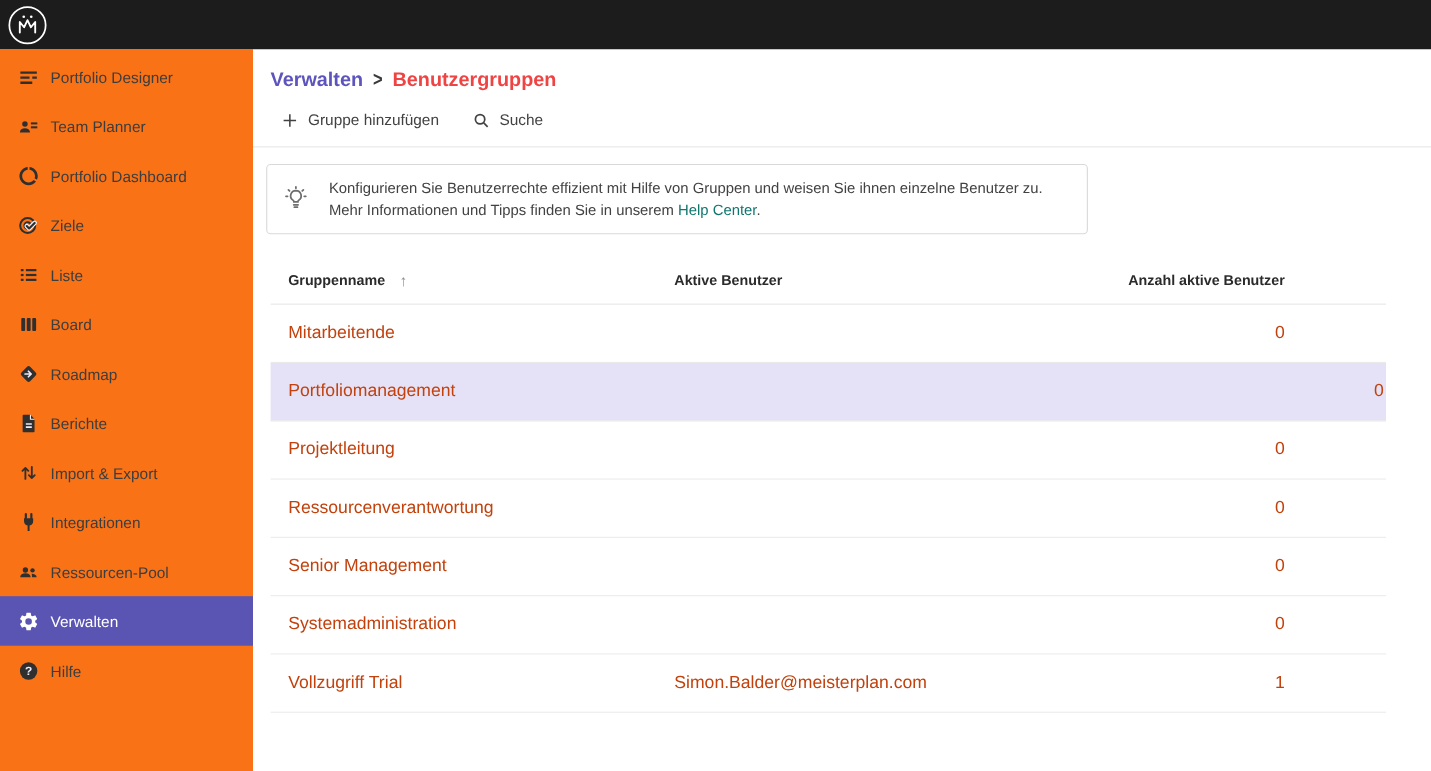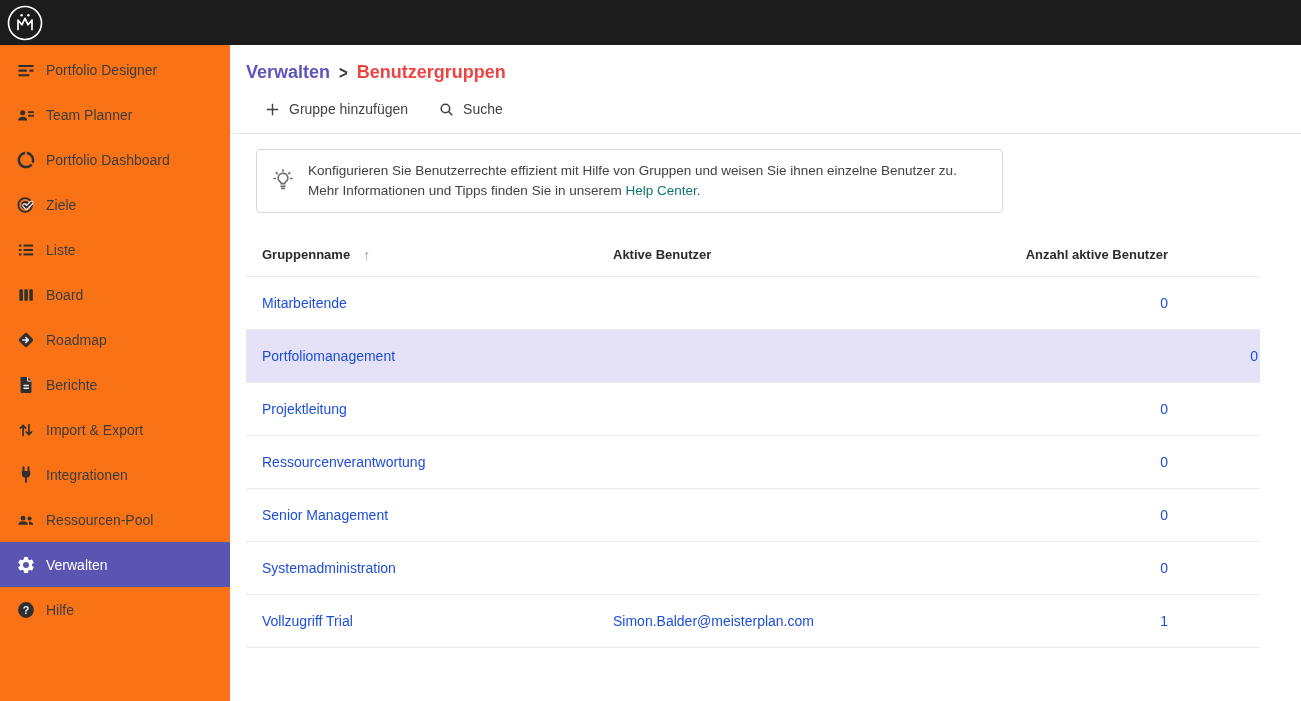--- a/index.html
+++ b/index.html
@@ -21,42 +21,42 @@
   .nav-item.active { background:#5a54b2; color:#ffffff; }
   .nav-item.active .ico { color:#ffffff; }
   .ico svg { width:100%; height:100%; }
   
   .main { flex:1; background:#ffffff; }
   .breadcrumb { padding:16px 0 0 16px; display:flex; align-items:center; gap:9px;
                 font-size:18px; font-weight:bold; height:38px; }
   .crumb-link { color:#5d55bd; cursor:pointer; }
   .crumb-sep { color:#3a3a3a; font-size:15px; font-weight:bold; transform:scaleY(1.25); }
   .crumb-current { color:#ef4444; }
-  .toolbar { display:flex; align-items:center; gap:30px; padding:14px 0 0 34px; height:38px; }
+  .toolbar { display:flex; align-items:center; gap:30px; padding:14px 0 0 25px; height:38px; }
   .tool-btn { display:flex; align-items:center; gap:8px; font-size:14px; color:#424242; cursor:pointer;
               background:none; border:none; font-family:inherit; }
   .tool-btn .t-ico { width:17px; height:17px; color:#424242; display:flex; }
   .toolbar-divider { margin-top:12px; border-bottom:1px solid #e7e7e7; }
   
-  .infobox { margin:15px 0 0 26px; width:747px; min-height:64px; border:1px solid #d9d9d9;
-             border-radius:4px; padding:11px 16px 11px 14px; display:flex; gap:13px;
+  .infobox { margin:15px 0 0 12px; width:747px; min-height:64px; border:1px solid #d9d9d9;
+             border-radius:4px; padding:11px 16px 11px 14px; display:flex; gap:18px;
              background:#ffffff; }
   .infobox .bulb { width:24px; height:24px; color:#6e6e6e; margin-top:7px; flex-shrink:0; }
   .info-text { font-size:13.5px; line-height:20px; color:#424242; }
   .link { color:#0f766e; cursor:pointer; }
   
   .grid-table { margin-left:16px; width:1014px; }
   .thead, .row { display:grid; grid-template-columns:367px 411px 144px 1fr; align-items:center; }
   .thead { height:44px; margin-top:20px; border-bottom:1px solid #e7e7e7;
            font-size:13px; font-weight:bold; color:#2b2b2b; }
   .th-name { padding-left:16px; display:flex; gap:13px; cursor:pointer; }
   .sort-arrow { color:#909090; font-size:14px; font-weight:normal; }
   .th-count { text-align:right; cursor:pointer; }
   .th-users { cursor:pointer; }
-  .row { height:53px; border-bottom:1px solid #ebebeb; font-size:14px; color:#1d4ed8; cursor:pointer; }
+  .row { height:53px; border-bottom:1px solid #ebebeb; font-size:16px; color:#c2410c; cursor:pointer; }
   .row.selected { background:#e5e2f7;gap:45px; }
   .c-name { padding-left:16px; }
   .c-count { text-align:right; }
   .c-actions { display:flex; align-items:center; gap:4px; padding-left:17px; height:100%; }
   .edit-btn { width:43px; height:47px; border:4px solid #20c2a2; border-radius:10px;
               background:transparent; display:flex; align-items:center; justify-content:center;
               cursor:pointer; }
   .edit-btn svg { width:17px; height:17px; color:#2b2b2b; }
   .kebab-btn { display:flex; flex-direction:column; gap:3px; padding:6px 4px; background:none;
                border:none; cursor:pointer; }

